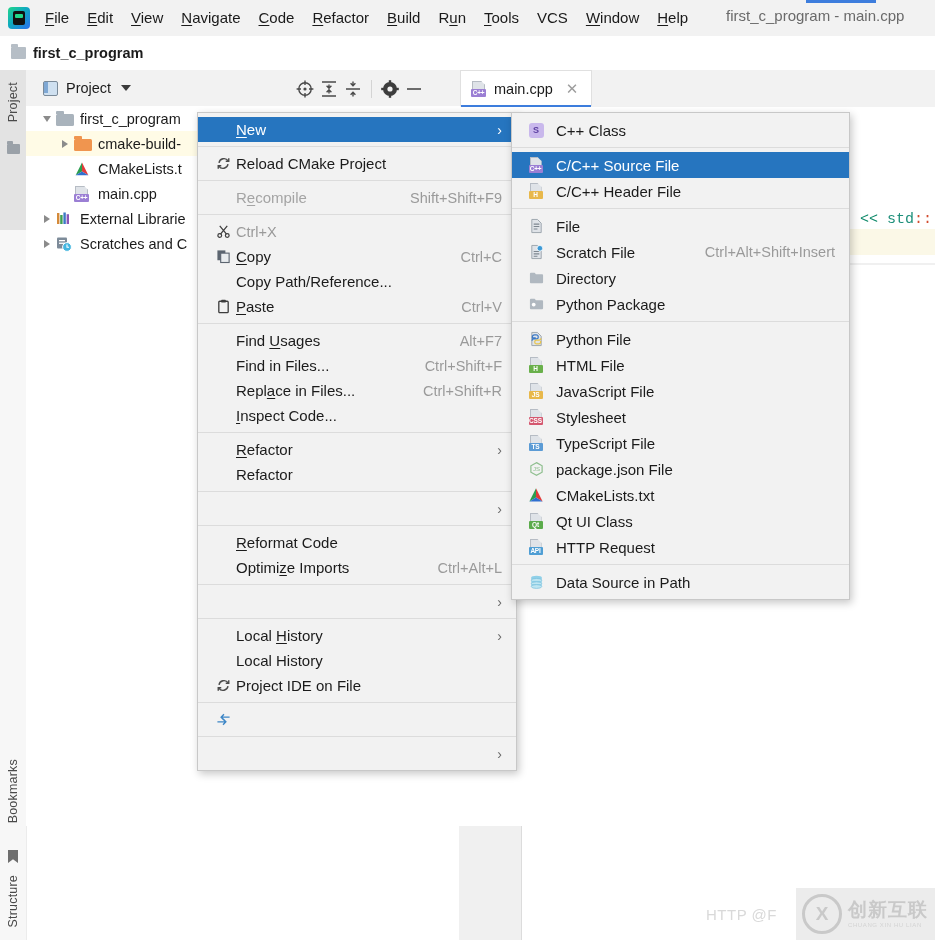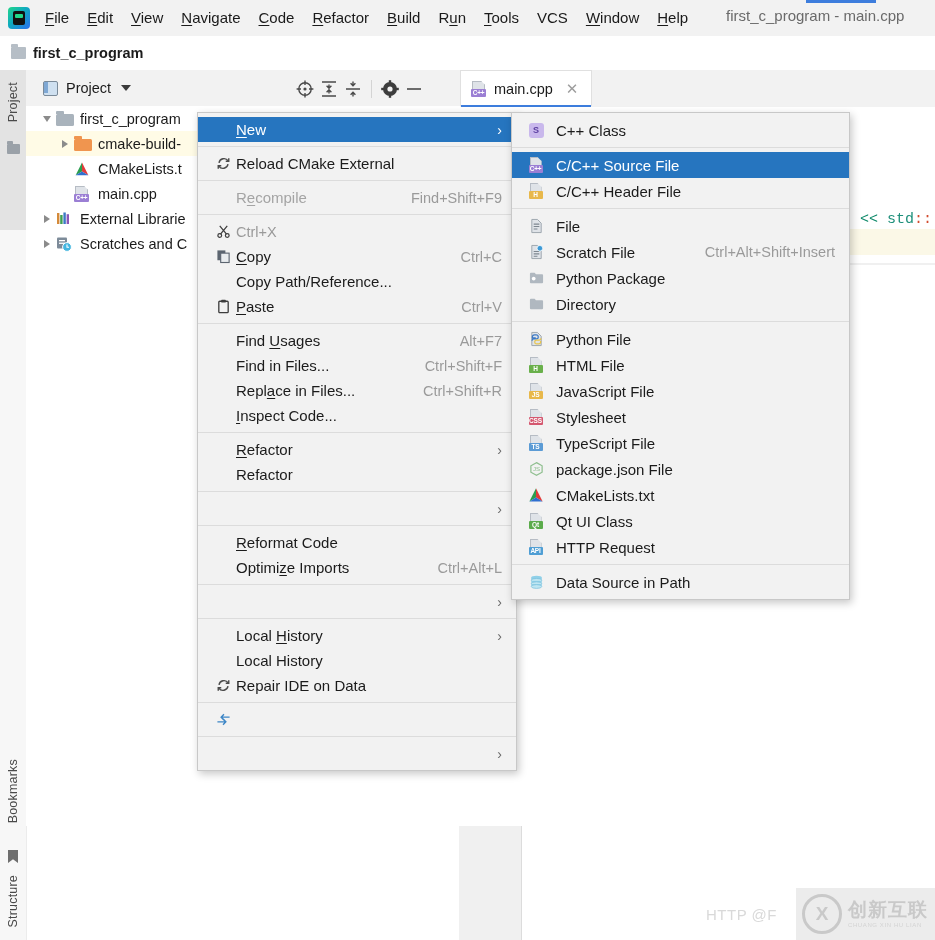--- a/index.html
+++ b/index.html
@@ -434,29 +434,29 @@
 
     <div class="msep"></div>
 
     <div class="mrow">
       <div class="m-ico">
         <svg width="15" height="15" viewBox="0 0 16 16">
             <path d="M13 5.2A5.4 5.4 0 0 0 3.2 7.4M3 10.8A5.4 5.4 0 0 0 12.8 8.6" stroke="#4a4a4a" stroke-width="1.5" fill="none"></path>
             <path d="M13.6 2.4v3.2h-3.2 M2.4 13.6v-3.2h3.2" stroke="#4a4a4a" stroke-width="1.5" fill="none"></path>
           </svg>
       </div>
-      <div class="m-label">Reload CMake External</div>
+      <div class="m-label">Reload CMake Project</div>
     </div>
 
     <div class="msep"></div>
 
     <div class="mrow disabled">
       <div class="m-ico"></div>
       <div class="m-label">R<u>e</u>compile</div>
-      <div class="m-accel">Find+Shift+F9</div>
+      <div class="m-accel">Shift+Shift+F9</div>
     </div>
 
     <div class="msep"></div>
 
     <div class="mrow">
       <div class="m-ico">
         <svg width="15" height="15" viewBox="0 0 16 16">
           <circle cx="4" cy="12.2" r="2" fill="none" stroke="#3d3d3d" stroke-width="1.3"></circle>
           <circle cx="12" cy="12.2" r="2" fill="none" stroke="#3d3d3d" stroke-width="1.3"></circle>
           <path d="M4.8 10.8 L12 2 M11.2 10.8 L4 2" stroke="#3d3d3d" stroke-width="1.3"></path>
@@ -573,21 +573,21 @@
       <div class="m-label">Local History</div>
     </div>
 
     <div class="mrow">
       <div class="m-ico">
         <svg width="15" height="15" viewBox="0 0 16 16">
             <path d="M13 5.2A5.4 5.4 0 0 0 3.2 7.4M3 10.8A5.4 5.4 0 0 0 12.8 8.6" stroke="#4a4a4a" stroke-width="1.5" fill="none"></path>
             <path d="M13.6 2.4v3.2h-3.2 M2.4 13.6v-3.2h3.2" stroke="#4a4a4a" stroke-width="1.5" fill="none"></path>
           </svg>
       </div>
-      <div class="m-label">Repair IDE on Data</div>
+      <div class="m-label">Project IDE on File</div>
     </div>
 
     <div class="msep"></div>
 
     <div class="mrow">
       <div class="m-ico">
         <svg width="15" height="15" viewBox="0 0 16 16">
           <path d="M1.5 10.5h9 M7.5 7.5l3 3-3 3" stroke="#3d86c6" stroke-width="1.5" fill="none"></path>
           <path d="M14.5 5.5h-9 M8.5 2.5l-3 3 3 3" stroke="#3d86c6" stroke-width="1.5" fill="none"></path>
         </svg>
@@ -658,33 +658,33 @@
         </svg>
       </div>
       <div class="s-label">Scratch File</div>
       <div class="s-accel">Ctrl+Alt+Shift+Insert</div>
     </div>
 
     <div class="srow">
       <div class="s-ico">
         <svg width="15" height="14" viewBox="0 0 16 14">
           <path d="M1 2.5a1 1 0 0 1 1-1h4l1.4 1.6H14a1 1 0 0 1 1 1v7.4a1 1 0 0 1-1 1H2a1 1 0 0 1-1-1z" fill="#b0b8c0"></path>
-          <circle cx="5" cy="7.6" r="2" fill="#ffffff"></circle>
-        </svg>
-      </div>
-      <div class="s-label">Python Package</div>
+        </svg>
+      </div>
+      <div class="s-label">Directory</div>
     </div>
 
     <div class="srow">
       <div class="s-ico">
         <svg width="15" height="14" viewBox="0 0 16 14">
           <path d="M1 2.5a1 1 0 0 1 1-1h4l1.4 1.6H14a1 1 0 0 1 1 1v7.4a1 1 0 0 1-1 1H2a1 1 0 0 1-1-1z" fill="#b0b8c0"></path>
-        </svg>
-      </div>
-      <div class="s-label">Directory</div>
+          <circle cx="5" cy="7.6" r="2" fill="#ffffff"></circle>
+        </svg>
+      </div>
+      <div class="s-label">Python Package</div>
     </div>
 
     <div class="ssep"></div>
 
     <div class="srow">
       <div class="s-ico">
         <svg width="15" height="16" viewBox="0 0 16 16">
           <path d="M3 1h6l4 4v10H3z" fill="#dfe3e8" stroke="#9aa3ac" stroke-width="1"></path>
           <path d="M3.2 9.8c0-1.4.6-2 2-2h3c1 0 1.6-.5 1.6-1.5v-1c0-1-.6-1.6-2-1.6h-2c-1.4 0-2.2.7-2.2 2v1.2h3.6" fill="none" stroke="#3b78c4" stroke-width="1.3"></path>
           <path d="M12.8 7.2c0 1.4-.6 2-2 2h-3c-1 0-1.6.5-1.6 1.5v1c0 1 .6 1.6 2 1.6h2c1.4 0 2.2-.7 2.2-2v-1.2" fill="none" stroke="#e8c44b" stroke-width="1.3"></path>

